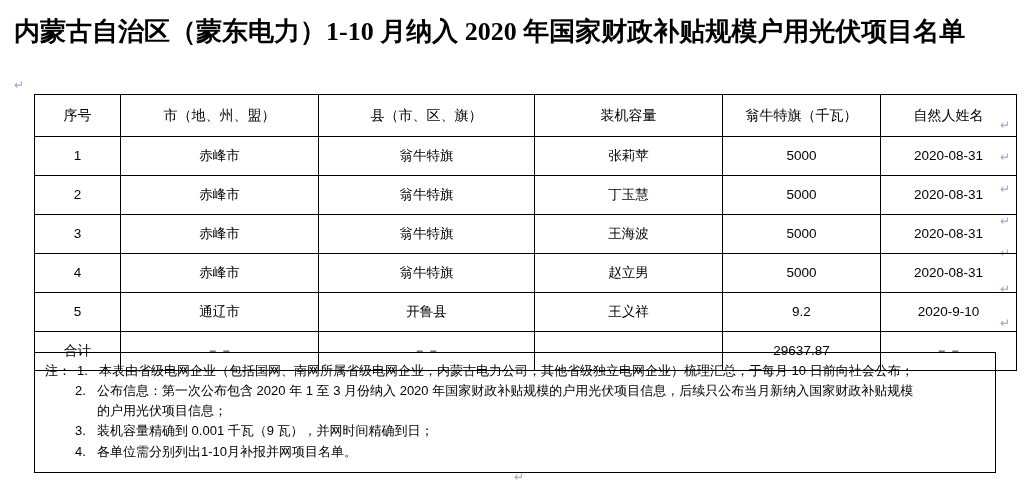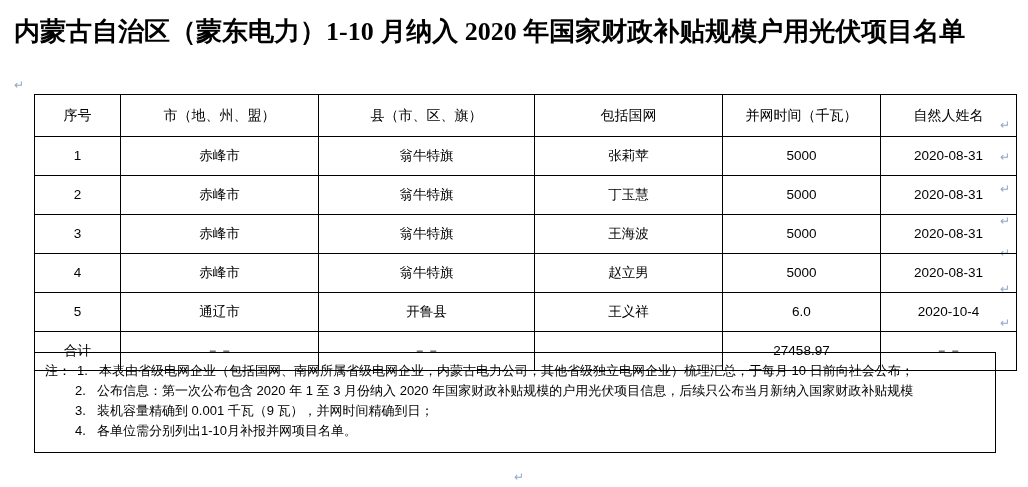--- a/index.html
+++ b/index.html
@@ -141,22 +141,22 @@
         <col class="col-3">
       <col class="col-4">
         <col class="col-5">
         <col class="col-6">
     </colgroup>
     <thead>
       <tr>
         <td>序号</td>
         <td>市（地、州、盟）</td>
         <td>县（市、区、旗）</td>
-        <td>包括国网</td>
-        <td>并网时间（千瓦）</td>
+        <td>装机容量</td>
+        <td>翁牛特旗（千瓦）</td>
         <td>自然人姓名</td>
       </tr>
     </thead>
     <tbody>
       <tr>
         <td>1</td>
         <td>赤峰市</td>
         <td>翁牛特旗</td>
         <td>张莉苹</td>
         <td>5000</td>
@@ -184,45 +184,46 @@
         <td>翁牛特旗</td>
         <td>赵立男</td>
         <td>5000</td>
         <td>2020-08-31</td>
       </tr>
       <tr>
         <td>5</td>
         <td>通辽市</td>
         <td>开鲁县</td>
         <td>王义祥</td>
-        <td>6.0</td>
-        <td>2020-10-4</td>
+        <td>9.2</td>
+        <td>2020-9-10</td>
       </tr>
       <tr>
         <td>合计</td>
         <td>－－</td>
         <td>－－</td>
         <td></td>
-        <td>27458.97</td>
+        <td>29637.87</td>
         <td>－－</td>
       </tr>
     </tbody>
   </table>
 
   <div class="notes">
     <div class="notes-body">
       <div class="note-first">
         <span class="note-label">注：</span>
         <span class="note-num">1.</span>
         <span class="note-text">本表由省级电网企业（包括国网、南网所属省级电网企业，内蒙古电力公司，其他省级独立电网企业）梳理汇总，于每月 10 日前向社会公布；</span>
       </div>
       <div class="note-row">
         <span class="note-num">2.</span>
         <span class="note-text">公布信息：第一次公布包含 2020 年 1 至 3 月份纳入 2020 年国家财政补贴规模的户用光伏项目信息，后续只公布当月新纳入国家财政补贴规模</span>
       </div>
+      <div style="padding-left:22px;">的户用光伏项目信息；</div>
       <div class="note-row">
         <span class="note-num">3.</span>
         <span class="note-text">装机容量精确到 0.001 千瓦（9 瓦），并网时间精确到日；</span>
       </div>
       <div class="note-row">
         <span class="note-num">4.</span>
         <span class="note-text">各单位需分别列出1-10月补报并网项目名单。</span>
       </div>
     </div>
   </div>

